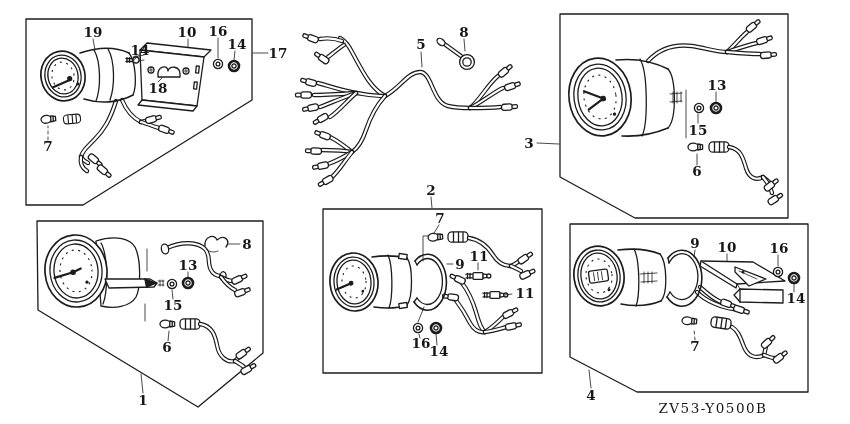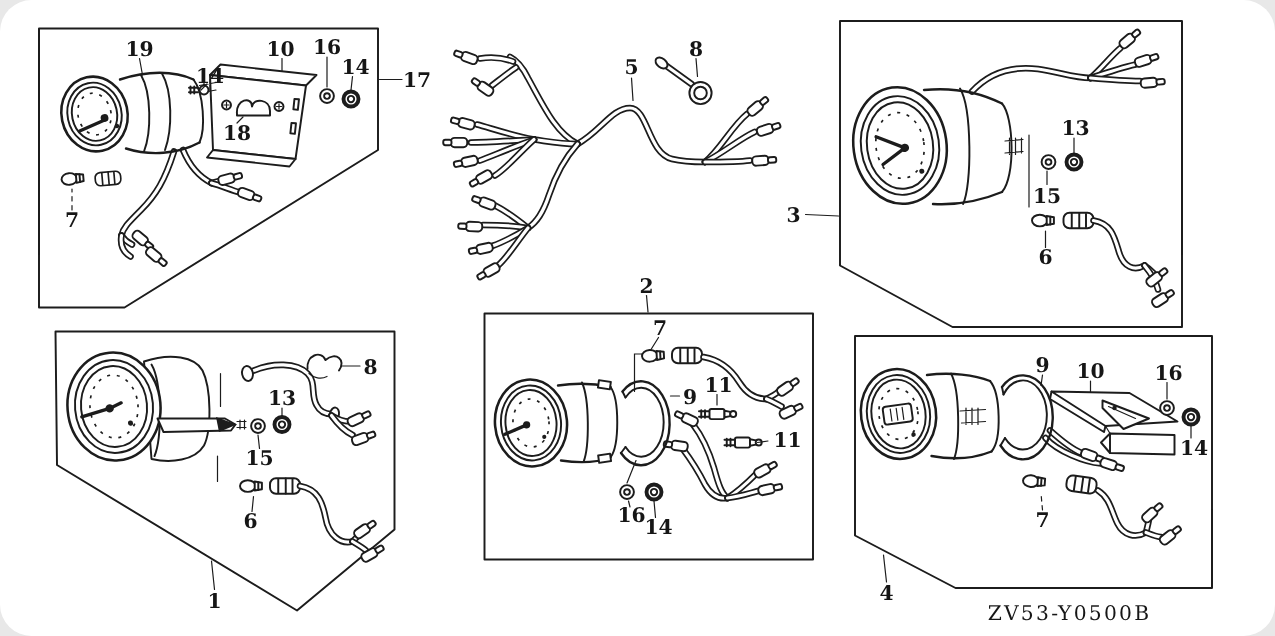--- a/index.html
+++ b/index.html
@@ -1,17 +1,17 @@
 <!DOCTYPE html>
 <html><head>
 <meta charset="utf-8">
 <style>
   html,body{margin:0;padding:0;background:#e8e8e8;}
   .stage{width:850px;height:424px;background:#ffffff;position:relative;overflow:hidden;
-         font-family:"DejaVu Serif", serif;border-radius:21px;}
+         font-family:"DejaVu Serif", serif;}
   svg{display:block}
   .ln{fill:none;stroke:#1c1c1c;stroke-width:1.3;stroke-linecap:round;stroke-linejoin:round}
   .ln2{fill:none;stroke:#1c1c1c;stroke-width:1.6;stroke-linecap:round;stroke-linejoin:round}
   .thin{fill:none;stroke:#1c1c1c;stroke-width:0.8;stroke-linecap:round}
   .fw{fill:#ffffff;stroke:#1c1c1c;stroke-width:1.3;stroke-linejoin:round}
   .tube{fill:none;stroke:#1c1c1c;stroke-width:4.4;stroke-linecap:round}
   .tube-core{fill:none;stroke:#ffffff;stroke-width:2.1;stroke-linecap:round}
   .tickring{fill:none;stroke:#1c1c1c;stroke-width:1.1;stroke-dasharray:2 4.5}
   .needle{fill:none;stroke:#1c1c1c;stroke-width:2.2;stroke-linecap:round}
   .dk{fill:#1c1c1c;stroke:none}

